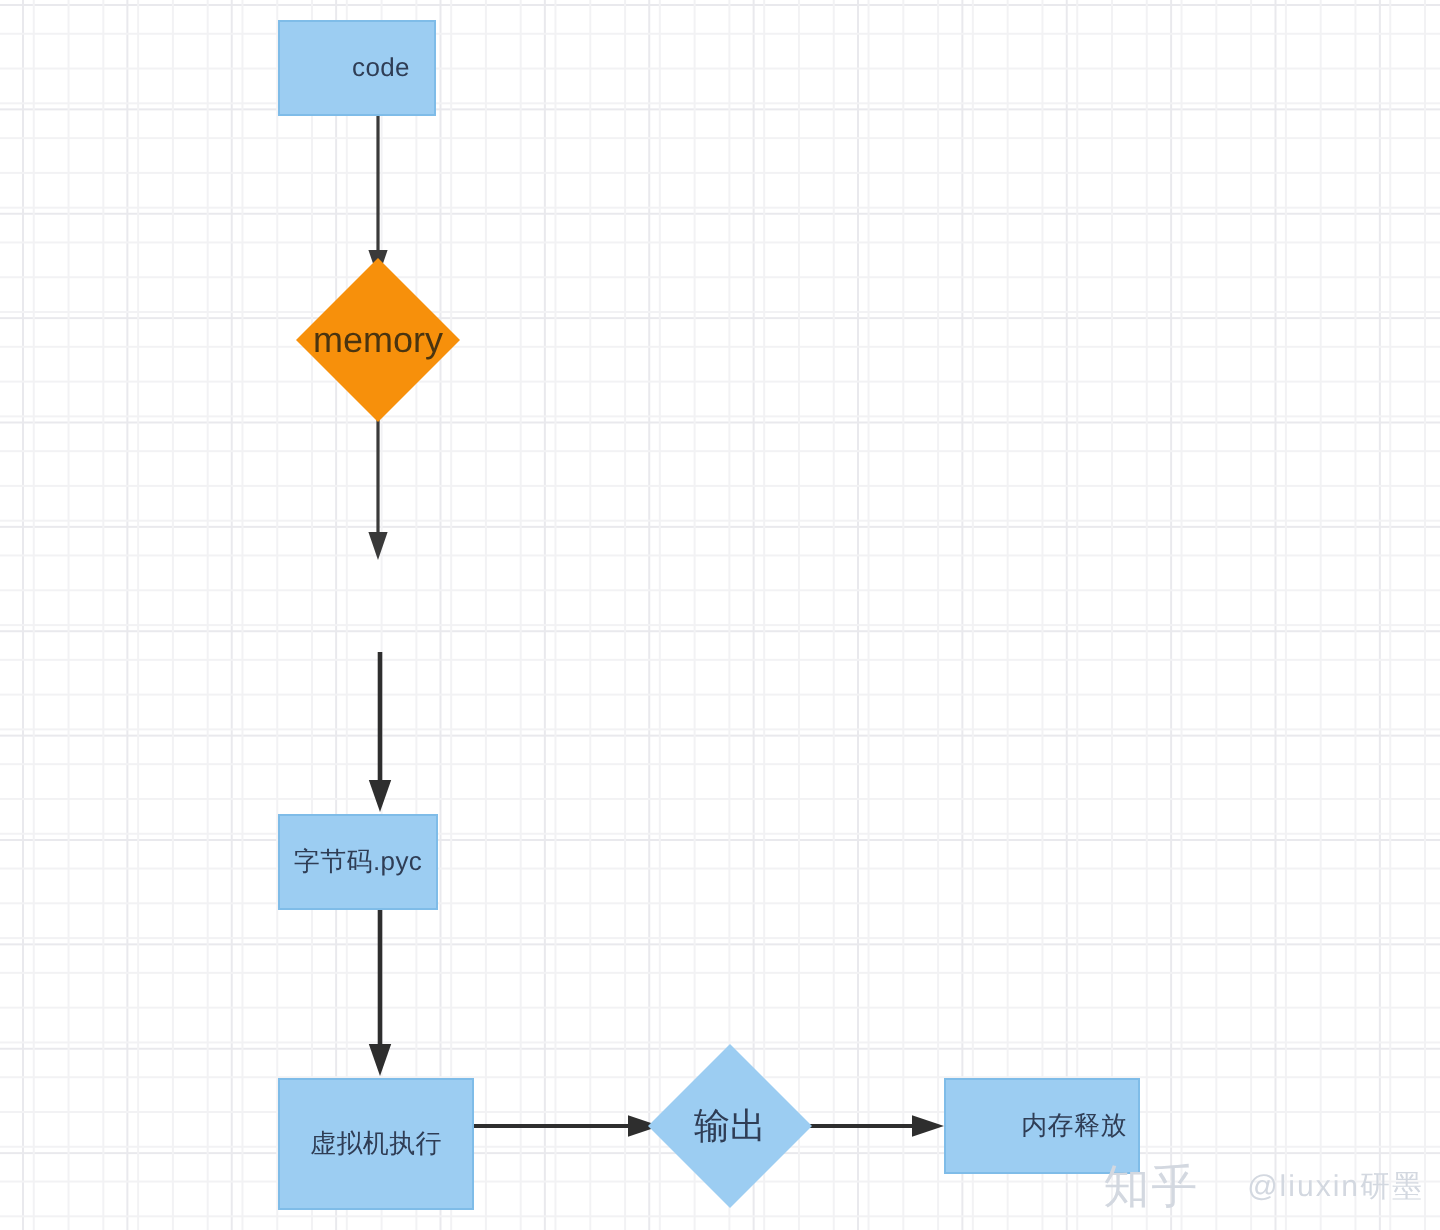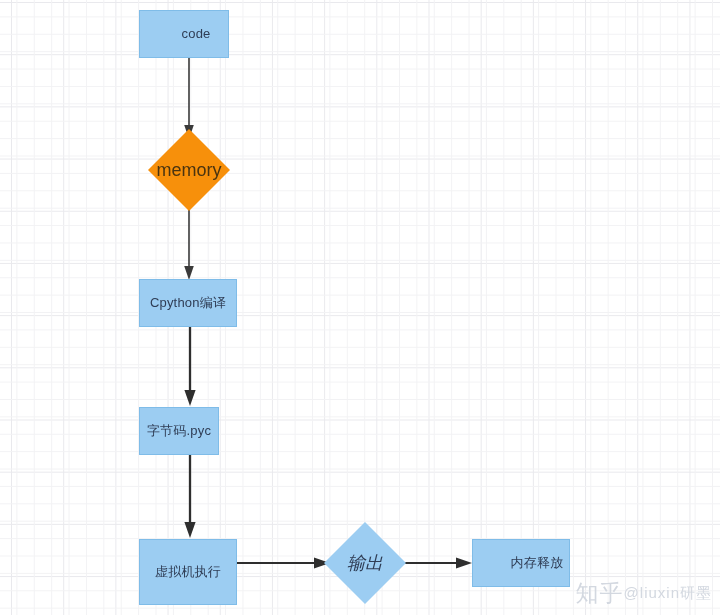--- a/index.html
+++ b/index.html
@@ -82,21 +82,21 @@
   }
   .conn svg { display: block; overflow: visible; }
 
   
   #watermark {
     position: absolute;
     right: 8px;
     bottom: 6px;
     display: flex;
     align-items: center;
-    gap: 0;
+    gap: 24px;
     color: #d3d8e0;
     font-size: 21px;
     letter-spacing: 1px;
     user-select: none;
     white-space: nowrap;
   }
   #watermark .wm-logo { font-size: 23px; }
   #watermark .wm-handle { font-size: 15px; }
 </style>
 </head>
@@ -139,42 +139,39 @@
     </svg>
   </div>
 
   <div class="conn" style="left:403px; top:555px;">
     <svg width="72" height="16" viewBox="0 0 72 16">
       <line x1="0" y1="8" x2="56" y2="8" stroke="#2e2e2e" stroke-width="2.1"></line>
       <polygon points="69,8 53,2.6 53,13.4" fill="#2e2e2e"></polygon>
     </svg>
   </div>
 
-  <div class="node rect" style="left:139px; top:10px; width:90px; height:48px;padding-left:24px;">
+  <div class="node rect" style="left:139px; top:10px; width:79px; height:48px;padding-left:24px;">
     <span class="node-label">code</span>
   </div>
 
   <div class="node diamond orange" style="left:148px; top:136px; width:82px; height:68px;">
     <span class="dia-shape"></span>
     <span class="node-label">memory</span>
   </div>
 
-  <div class="node rect" style="left:139px; top:279px; width:98px; height:48px;">
-    <span class="node-label">Cpython编译</span>
-  </div>
 
   <div class="node rect" style="left:139px; top:407px; width:80px; height:48px;">
     <span class="node-label">字节码.pyc</span>
   </div>
 
   <div class="node rect" style="left:139px; top:539px; width:98px; height:66px;">
     <span class="node-label">虚拟机执行</span>
   </div>
 
-  <div class="node diamond blue" style="left:325px; top:528px; width:80px; height:70px;font-style:italic;">
+  <div class="node diamond blue" style="left:325px; top:528px; width:80px; height:70px;">
     <span class="dia-shape"></span>
     <span class="node-label">输出</span>
   </div>
 
   <div class="node rect" style="left:472px; top:539px; width:98px; height:48px;padding-left:32px;">
     <span class="node-label">内存释放</span>
   </div>
 
   <div id="watermark">
     <span class="wm-logo">知乎</span>

